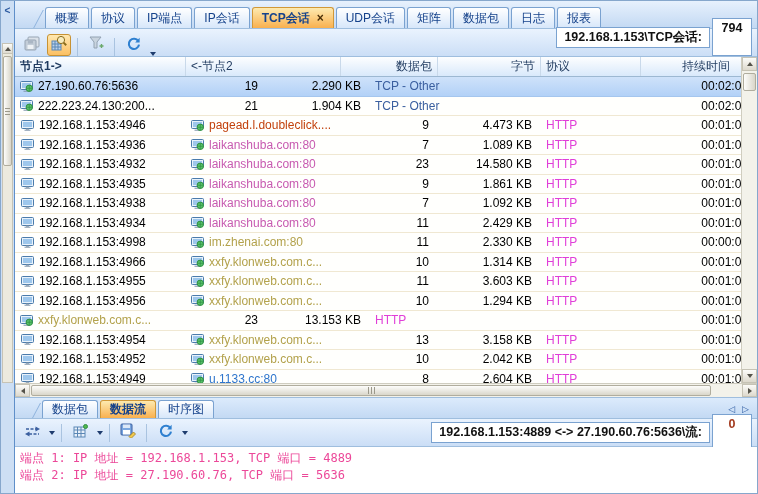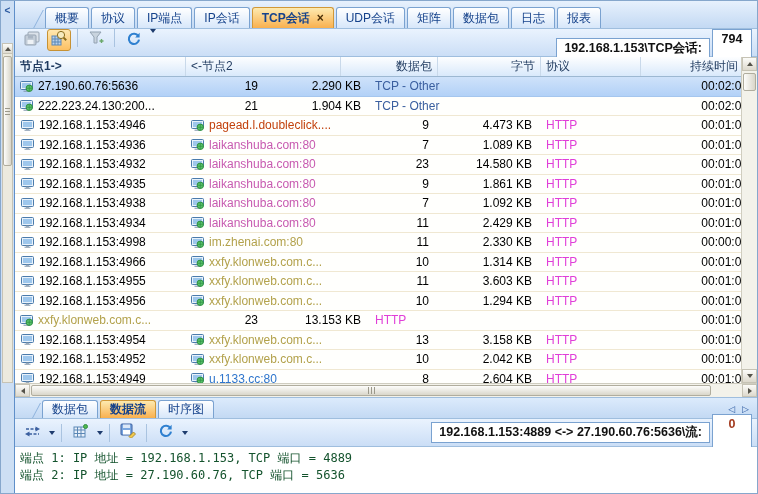--- a/index.html
+++ b/index.html
@@ -30,42 +30,42 @@
   .tab-slant{ width:14px; height:18px; border-right:1px solid #8fb3dd; transform:skewX(-28deg); margin-right:4px;}
   .tab{ height:21px; line-height:20px; padding:0 9px; font-size:12px; color:#15428b;
     background:linear-gradient(#ffffff,#d7e7fa); border:1px solid #7aa2d0; border-bottom:none;
     border-radius:3px 3px 0 0; white-space:nowrap; cursor:pointer; }
   .tab.active{ background:linear-gradient(#fdeab0,#f9b04e); border-color:#d19837; font-weight:bold; }
   .tab .close{ margin-left:7px; font-weight:bold; color:#4a3008; font-size:12px; }
 
   
   .toolbar{ height:29px; flex:0 0 29px; background:linear-gradient(#eaf3fe,#cbdef6);
     border-top:1px solid #9fbede; border-bottom:1px solid #9fbede;
-    display:flex; align-items:flex-start; padding:0 5px; gap:3px; }
+    display:flex; align-items:flex-end; padding:0 5px; gap:3px; }
   .tbtn{ width:24px; height:22px; display:flex; align-items:center; justify-content:center; border-radius:3px; cursor:pointer;}
   .tbtn.active-tool{ background:linear-gradient(#ffe8b0,#fcc063); border:1px solid #c79234; }
   .sep{ width:1px; height:18px; background:#a9c3e0; margin:0 3px; flex:0 0 1px;}
   .caret{ width:0; height:0; border-left:3.5px solid transparent; border-right:3.5px solid transparent;
     border-top:4px solid #1e3c6e; margin-left:2px; cursor:pointer;}
   .filterbox{ margin-left:auto; display:flex; gap:2px; align-items:center; }
   .filter-label{ height:21px; line-height:19px; background:#fff; border:1px solid #7aa2d0;
     font-weight:bold; font-size:12.5px; color:#111; padding:0 7px; text-align:right; white-space:nowrap;}
   .filter-value{ width:40px; height:38px; line-height:19px; background:#fff; border:1px solid #7aa2d0;
     text-align:center; font-size:12.5px; font-weight:bold; color:#111;}
   .filter-value.red{ color:#a33a1e; }
 
   
   .table-wrap{ height:340px; flex:0 0 340px; position:relative; background:#fff; display:flex; flex-direction:column; }
   .thead{ height:20px; flex:0 0 20px; display:flex; background:linear-gradient(#fdfeff,#d9e9fb);
     border-bottom:1px solid #9db8d2; }
   .th{ font-size:12px; color:#1f3a5f; line-height:19px; padding:0 5px;
     border-right:1px solid #c9d9ea; overflow:hidden; white-space:nowrap; cursor:pointer;}
   .th1{width:171px;flex:0 0 171px;font-weight:bold;} .th2{width:155px;flex:0 0 155px;}
   .th3{width:97px;flex:0 0 97px;text-align:right;} .th4{width:103px;flex:0 0 103px;text-align:right;}
-  .th5{width:100px;flex:0 0 100px;} .th6{flex:1;text-align:right;padding-right:18px;}
+  .th5{width:100px;flex:0 0 100px;} .th6{flex:1;text-align:right;padding-right:26px;}
   .tbody{ flex:1; overflow:hidden; background:#fffffd; }
   .trow{ display:flex; height:19.5px; flex:0 0 19.5px; align-items:center;
     border-bottom:1px solid #f0e8d2; font-size:12px; cursor:default;}
   .trow.selected{ background:linear-gradient(#cfe2fa,#b2d1f7); border-bottom-color:#a5c6ee; }
   .td{ overflow:hidden; white-space:nowrap; padding:0 5px; }
   .td1{width:171px;flex:0 0 171px; display:flex; align-items:center; gap:5px; padding-left:6px;}
   .td2{width:155px;flex:0 0 155px; display:flex; align-items:center; gap:5px;}
   .td3{width:97px;flex:0 0 97px;} .td4{width:103px;flex:0 0 103px;}
   .td5{width:100px;flex:0 0 100px;} .td6{flex:1; padding-right:22px;}
   .num{ text-align:right; padding-right:9px; }
@@ -105,21 +105,21 @@
   .btab-slant{ width:12px; height:15px; border-right:1px solid #8fb3dd; transform:skewX(-28deg); margin-right:3px;}
   .tab-scroll{ margin-left:auto; margin-right:8px; align-self:center; display:flex; gap:7px;
     color:#2c5aa0; font-size:9px; line-height:14px;}
   .tab-scroll span{cursor:pointer;}
 
   .btoolbar{ height:29px; flex:0 0 29px; background:linear-gradient(#eaf3fe,#cbdef6);
     border-top:1px solid #9fbede; border-bottom:1px solid #9fbede;
     display:flex; align-items:center; padding:0 5px; gap:3px; }
 
   .console{ flex:1; background:#fff; font-family:"DejaVu Sans Mono", monospace;
-    font-size:12px; color:#14532d; padding:3px 2px 0 5px; line-height:17px; overflow:hidden; cursor:text;}
+    font-size:12px; color:#ec4899; padding:3px 2px 0 5px; line-height:17px; overflow:hidden; cursor:text;}
   .console div{ white-space:pre; }
 </style>
 </head>
 <body>
 
 <div class="window">
 
   <div class="left-strip">
     <div class="collapse-btn">&lt;</div>
     <div class="left-scrollbar">

